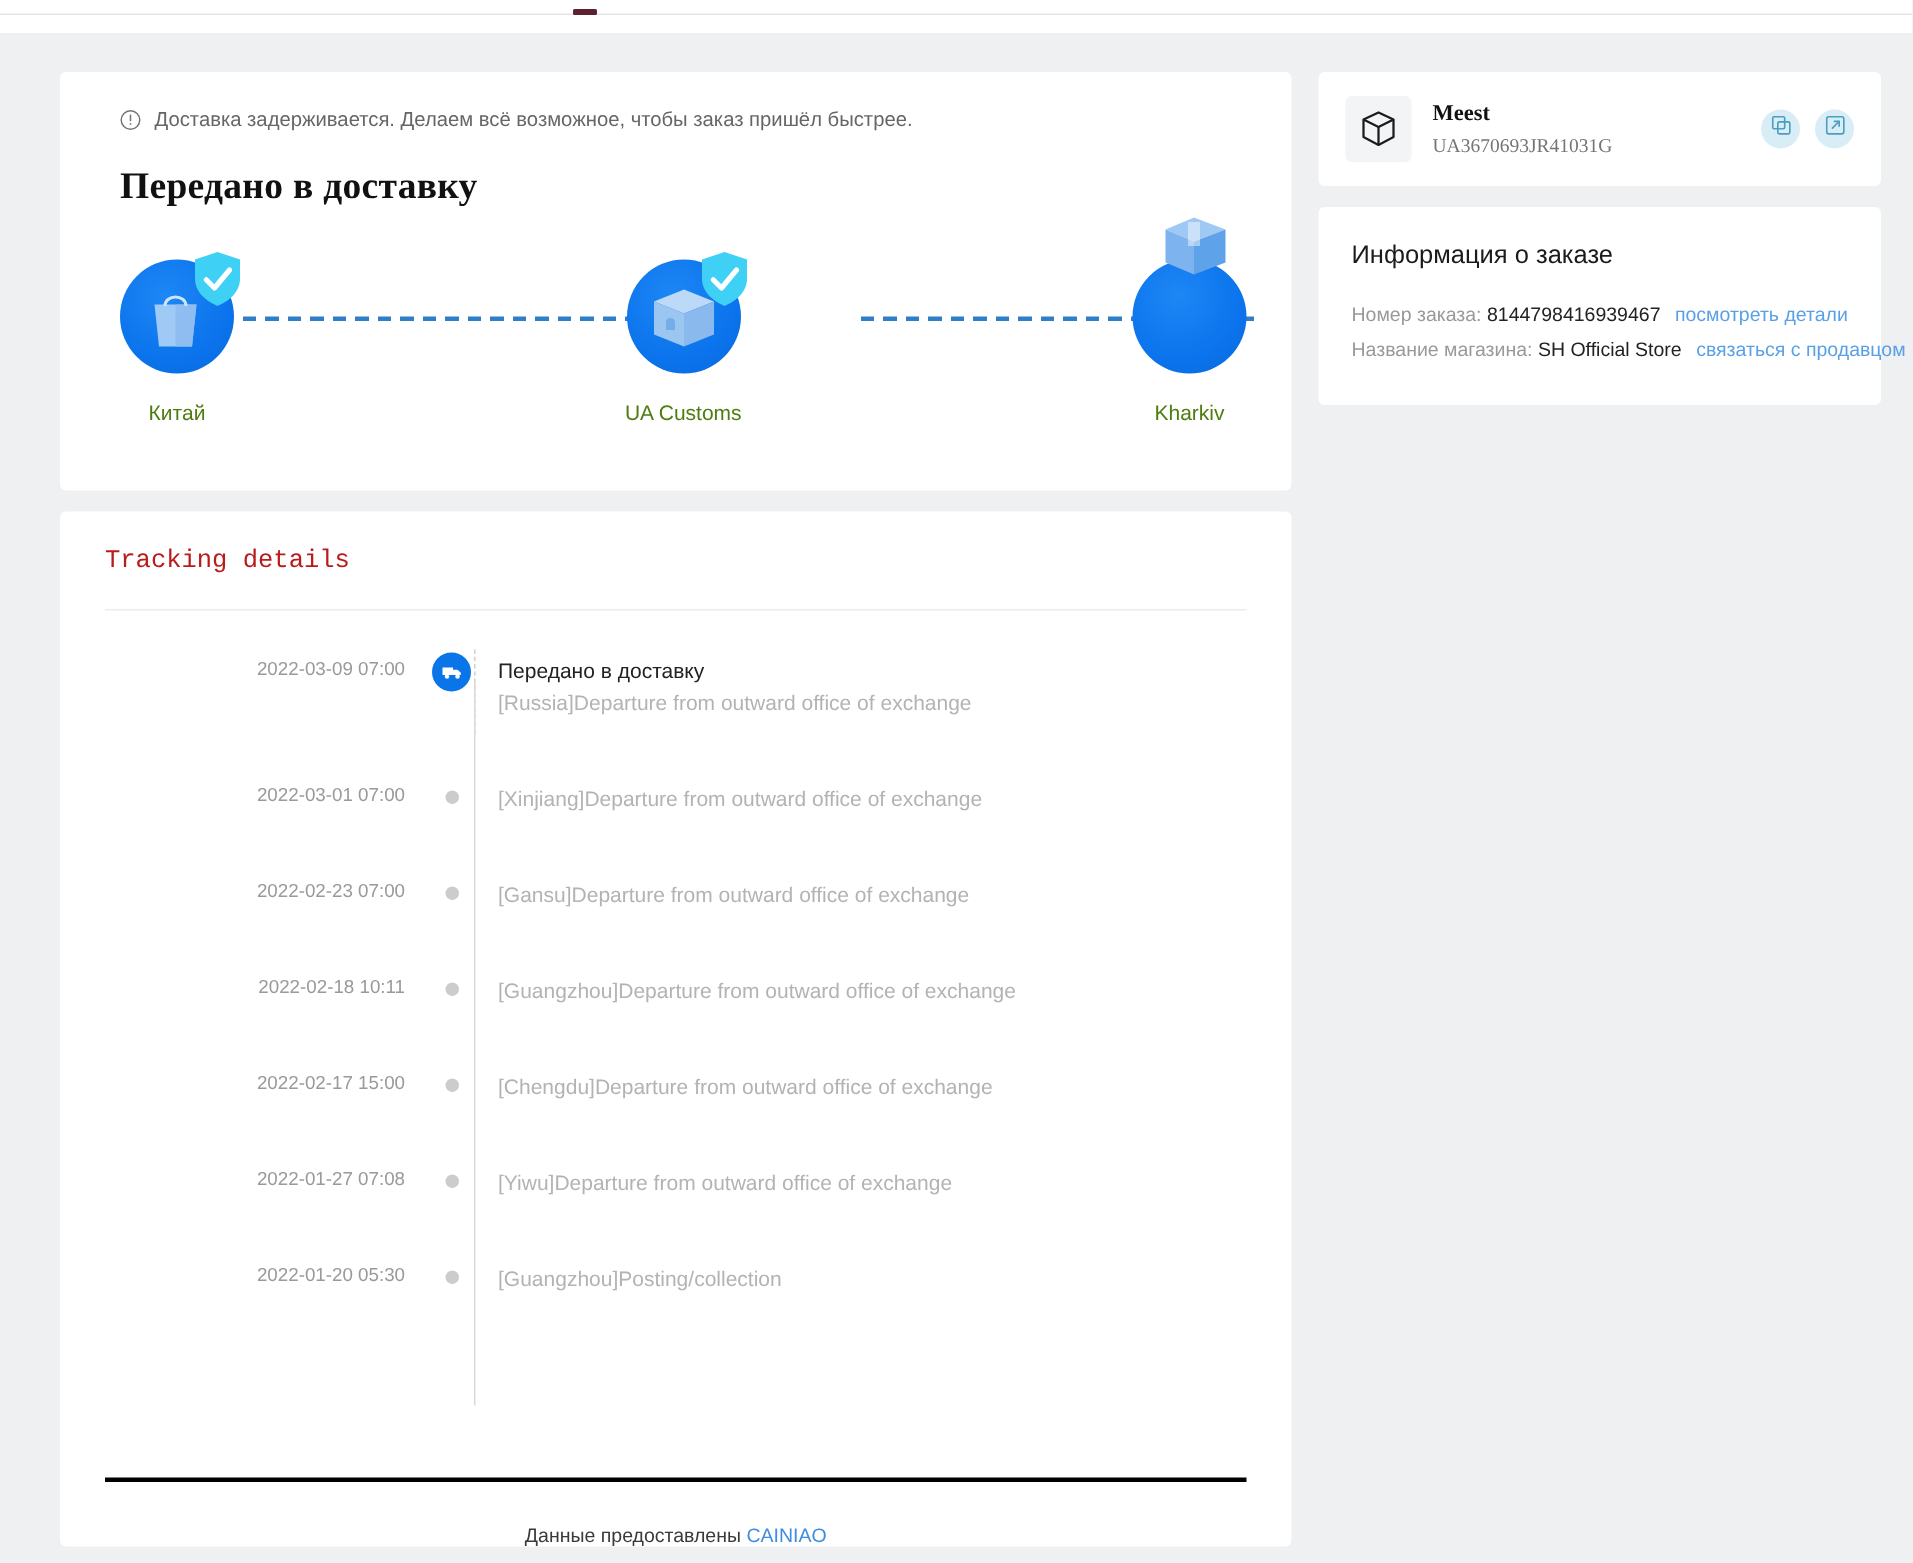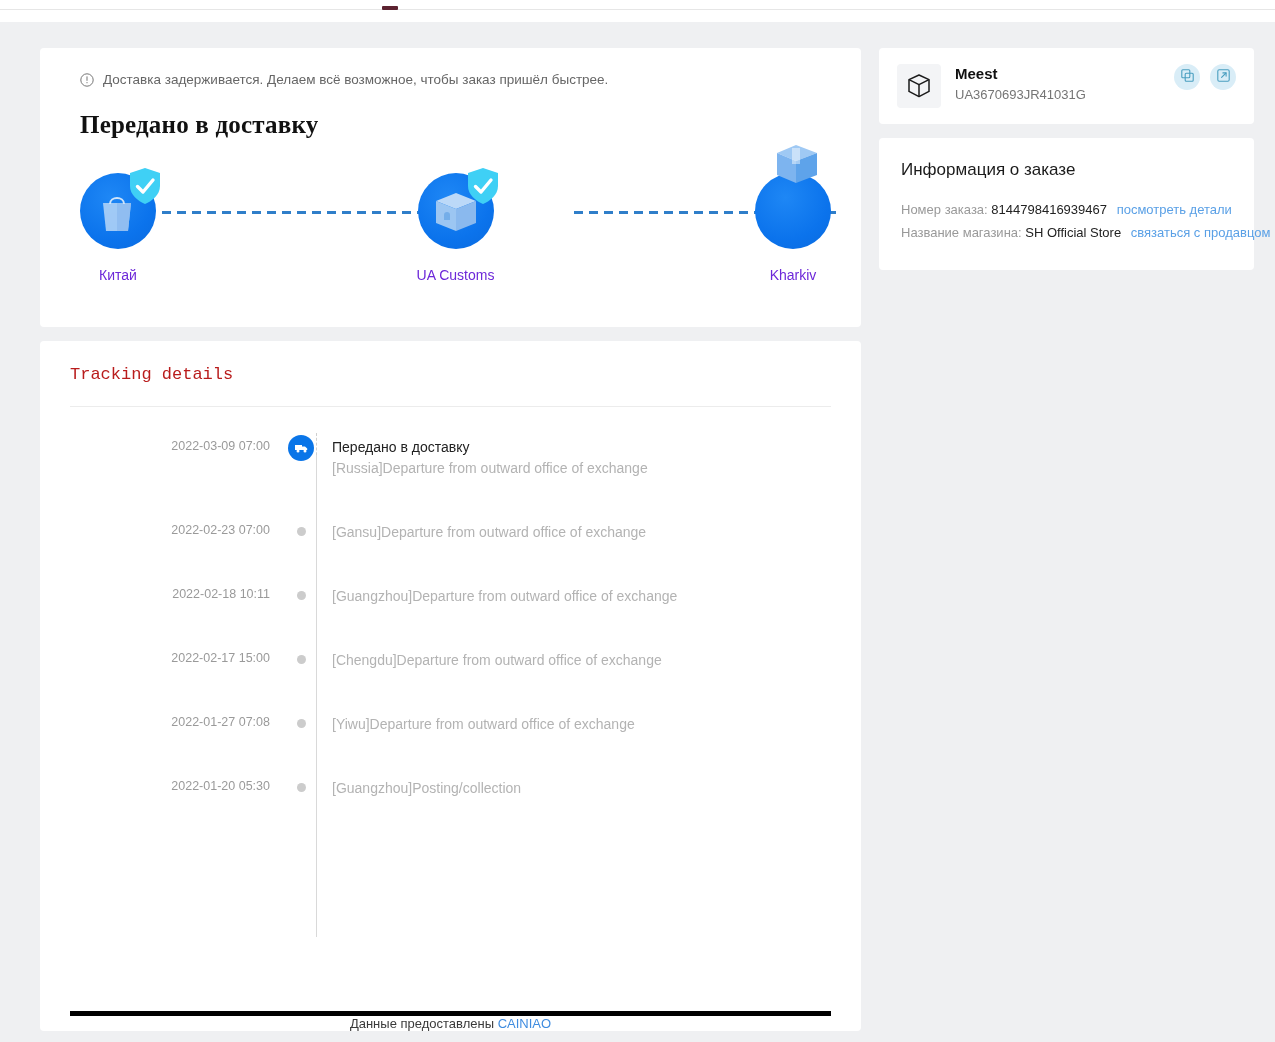--- a/index.html
+++ b/index.html
@@ -121,21 +121,21 @@
   .labels {
     position: absolute;
     left: 0; right: 0; top: 104px;
     display: flex;
     justify-content: space-between;
   }
   .step-label {
     width: 110px;
     text-align: center;
     font-size: 14px;
-    color: #6d28d9;
+    color: #4d7c0f;
   }
   .step-label.first { margin-left: -17px; }
   .step-label.last  { margin-right: -17px; }
 
   
   .tracking-card {
     margin-top: 14px;
     padding: 24px 30px 0 30px;
     min-height: 690px;
     position: relative;
@@ -222,33 +222,35 @@
     line-height: 21px;
   }
   .row-address { min-height: 66px; }
   .row-current { min-height: 84px; }
   .row-plain { min-height: 64px; }
 
   .footer {
     position: absolute;
     left: 30px; right: 30px;
     bottom: 0;
-    padding-top: 0;
-    border-top: 5px solid #000000;
+    padding-top: 28px;
+    border-top: 3px solid #000000;
     text-align: center;
     font-size: 13px;
     color: #3a3a3a;
   }
   .footer a { color: #3f8ce0; text-decoration: none; }
 
   
   .carrier-card {
     padding: 16px 18px;
     display: flex;
+    align-items: center;
     gap: 14px;
+    font-family: Liberation Serif, serif;
   }
   .carrier-thumb {
     width: 44px; height: 44px;
     flex: 0 0 44px;
     background: #f3f4f6;
     border-radius: 4px;
     display: flex;
     align-items: center;
     justify-content: center;
   }
@@ -410,20 +412,29 @@
                 <circle cx="11" cy="9" r="1.5" fill="#ffffff"></circle>
               </svg>
             </span>
           </div>
           <div class="row-body">
             <div class="line-strong">Передано в доставку</div>
             <div class="line-muted">[Russia]Departure from outward office of exchange</div>
           </div>
         </div>
 
+        <div class="row row-plain">
+          <div class="row-time">2022-03-01 07:00</div>
+          <div class="row-node">
+              <span class="dot"></span>
+            </div>
+          <div class="row-body">
+            <div class="line-muted">[Xinjiang]Departure from outward office of exchange</div>
+          </div>
+        </div>
 
         <div class="row row-plain">
           <div class="row-time">2022-02-23 07:00</div>
           <div class="row-node">
               <span class="dot"></span>
             </div>
           <div class="row-body">
             <div class="line-muted">[Gansu]Departure from outward office of exchange</div>
           </div>
         </div>

